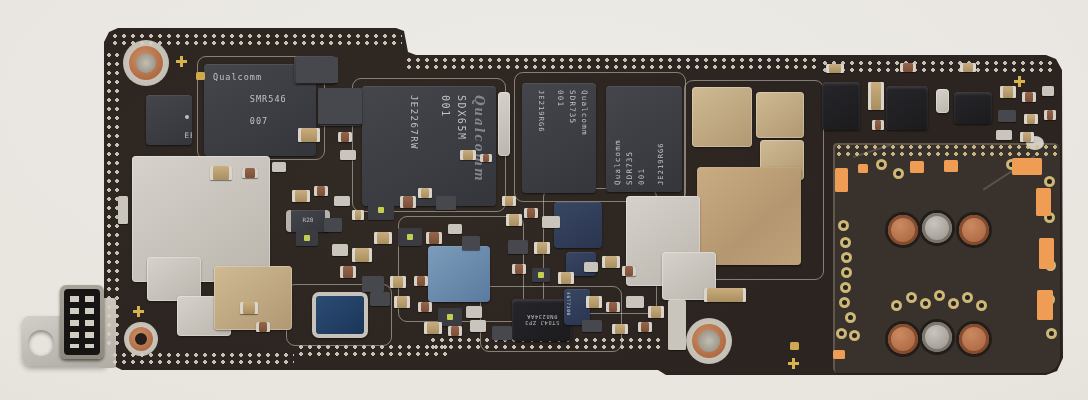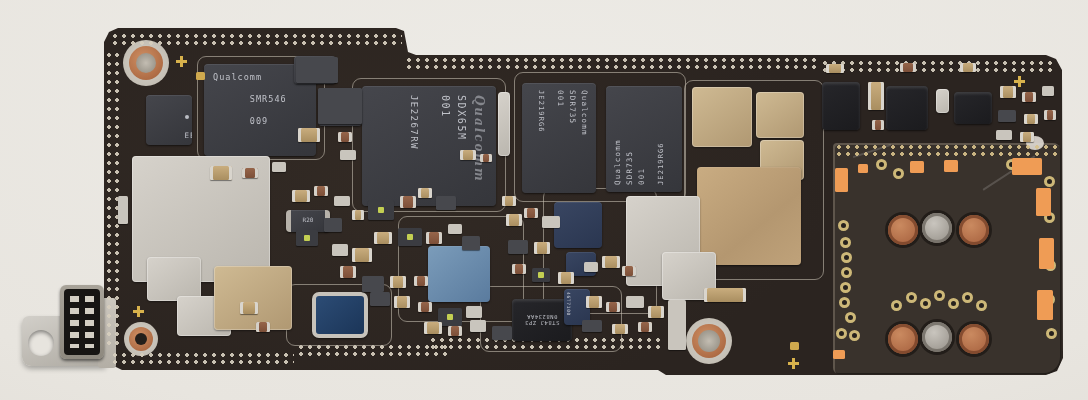--- a/index.html
+++ b/index.html
@@ -134,21 +134,21 @@
   <div class="abs fence" style="left:514px;top:72px;width:170px;height:128px;"></div>
   <div class="abs fence" style="left:684px;top:80px;width:138px;height:198px;"></div>
   <div class="abs fence" style="left:398px;top:216px;width:124px;height:104px;"></div>
   <div class="abs fence" style="left:543px;top:188px;width:112px;height:124px;"></div>
   <div class="abs fence" style="left:286px;top:284px;width:104px;height:60px;"></div>
   <div class="abs fence" style="left:480px;top:286px;width:140px;height:64px;"></div>
 
   <div class="chip" style="left:204px;top:64px;width:112px;height:92px;">
     <div class="txt"><span>Qualcomm</span><br>
       <span>SMR546</span><br>
-      <span>009</span>
+      <span>007</span>
       <span class="gap"></span>
       
     </div>
   </div>
 
   <div class="chip" style="left:146px;top:95px;width:46px;height:50px;">
     <div class="txt" style="font-size:7.5px;padding:7px 6px;">
       <span class="mark-dot"></span><br>
       <span>EEJ</span><br>
       

